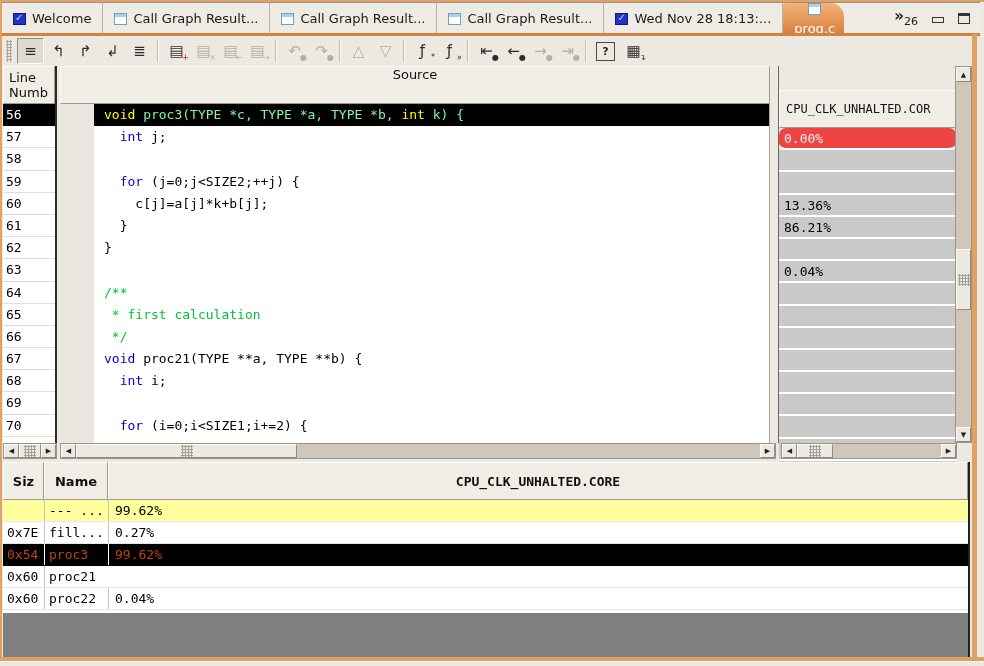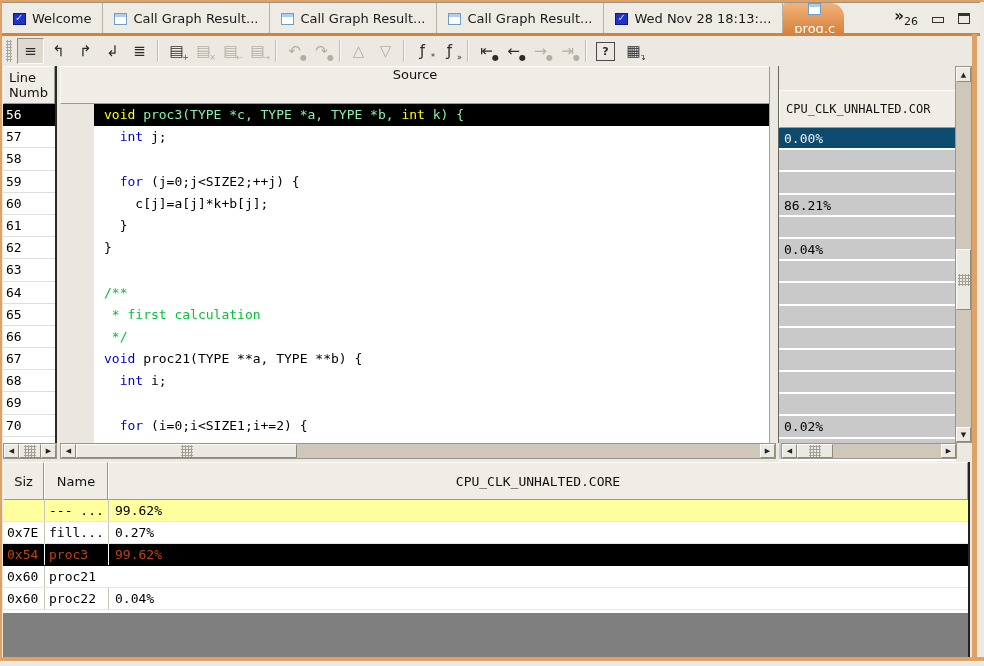--- a/index.html
+++ b/index.html
@@ -68,21 +68,21 @@
          font:13px "DejaVu Sans Mono",monospace;color:#000;}
   .cline.sel{background:#000;color:#fff;}
   .tok-kw{color:#0000cd;} .tok-comment{color:#00c433;} .tok-plain{color:inherit;}
   .cline.sel .tok-kw{color:#ffff00;} .cline.sel .tok-plain{color:#86efac;}
 
   .data-col{position:absolute;left:778px;top:66px;width:177px;height:377px;
             border-left:1px solid #6a665e;border-right:1px solid #3a3a3a;box-sizing:content-box;}
   .data-hdr{display:flex;align-items:center;padding-left:6px;font:12px "DejaVu Sans Mono",monospace;margin-top:24px;}
   .dval{height:22.2px;box-sizing:border-box;background:#c9c9c9;border-bottom:2px solid #fff;
         padding:3px 0 0 5px;font:13px "DejaVu Sans Mono",monospace;color:#000;}
-  .dval.sel{background:#0c4a6e;color:#efefef;}
+  .dval.sel{background:#ef4444;color:#efefef;border-radius:7px;}
   .data-rows{background:#ece9e2;}
 
   
   .vscroll{position:absolute;left:955px;top:66px;width:17px;height:377px;background:#cfc7ba;
            border:1px solid #9a9588;box-sizing:border-box;display:flex;flex-direction:column;}
   .sb-btn{background:#ece9e2;border:1px solid;border-color:#fbfaf7 #8f8a7e #8f8a7e #fbfaf7;
           display:flex;align-items:center;justify-content:center;font-size:7px;color:#222;box-sizing:border-box;}
   .vscroll .sb-btn{width:15px;height:15px;flex:0 0 auto;}
   .vtrack{flex:1;position:relative;}
   .vthumb{position:absolute;left:0;top:167px;width:15px;height:61px;background:#ece9e2;
@@ -91,21 +91,21 @@
           background-image:radial-gradient(#a49f93 1px,transparent 1.2px);background-size:3px 3px;}
   .hsb{position:absolute;top:443px;height:16px;background:#cfc7ba;border:1px solid #9a9588;
        box-sizing:border-box;display:flex;align-items:stretch;}
   .hsb .sb-btn{width:15px;flex:0 0 auto;}
   .hthumb{background:#ece9e2;border:1px solid;border-color:#fbfaf7 #8f8a7e #8f8a7e #fbfaf7;
           position:relative;box-sizing:border-box;}
   .htrack{flex:1;}
 
   
   .btable{position:absolute;left:3px;top:462px;width:967px;box-sizing:border-box;border-right:2px solid #222;}
-  .bhead{display:flex;height:38px;}
+  .bhead{display:flex;height:38px;font-weight:bold;}
   .bh{display:flex;align-items:center;box-sizing:border-box;}
   .bh-siz{width:41px;justify-content:center;}
   .bh-name{width:64px;justify-content:center;}
   .bh-val{flex:1;justify-content:center;font-family:"DejaVu Sans Mono",monospace;}
   .brows{background:#fff;height:113px;overflow:hidden;}
   .brow{height:22px;display:flex;font:13px "DejaVu Sans Mono",monospace;color:#000;
         border-bottom:1px solid #e6e6e6;box-sizing:border-box;}
   .brow.yellow{background:#ffff9e;}
   .brow.sel{background:#000;color:#c2410c;border-bottom-color:#000;}
   .bc{box-sizing:border-box;padding:3px 0 0 4px;white-space:pre;}
@@ -299,20 +299,21 @@
   </div>
 
   <div class="data-col">
     <div class="hdr data-hdr">
       <span>CPU_CLK_UNHALTED.COR</span>
     </div>
     <div class="rows data-rows">
         <div class="dval sel">0.00%</div>
         <div class="dval"></div>
         <div class="dval"></div>
+        <div class="dval">13.36%</div>
         <div class="dval">86.21%</div>
         <div class="dval"></div>
         <div class="dval">0.04%</div>
         <div class="dval"></div>
         <div class="dval"></div>
         <div class="dval"></div>
         <div class="dval"></div>
         <div class="dval"></div>
         <div class="dval"></div>
         <div class="dval"></div>

